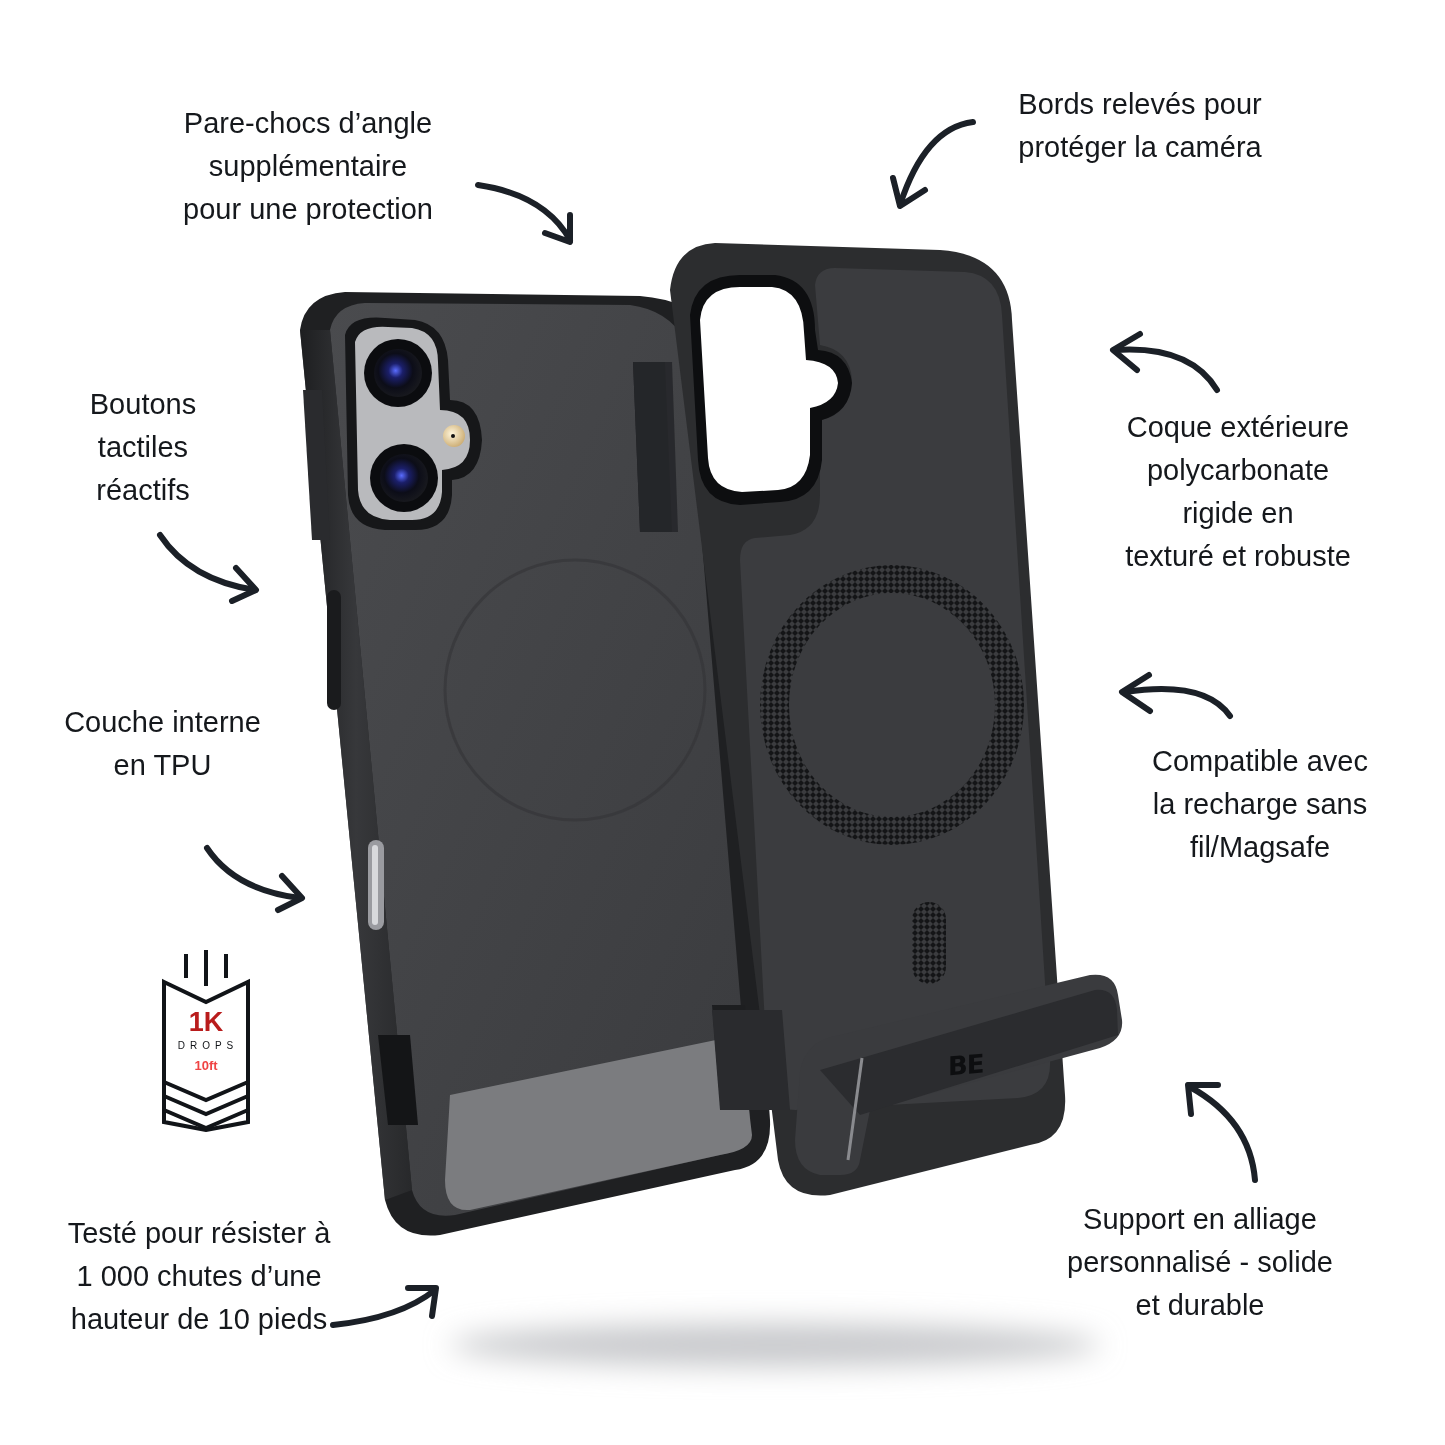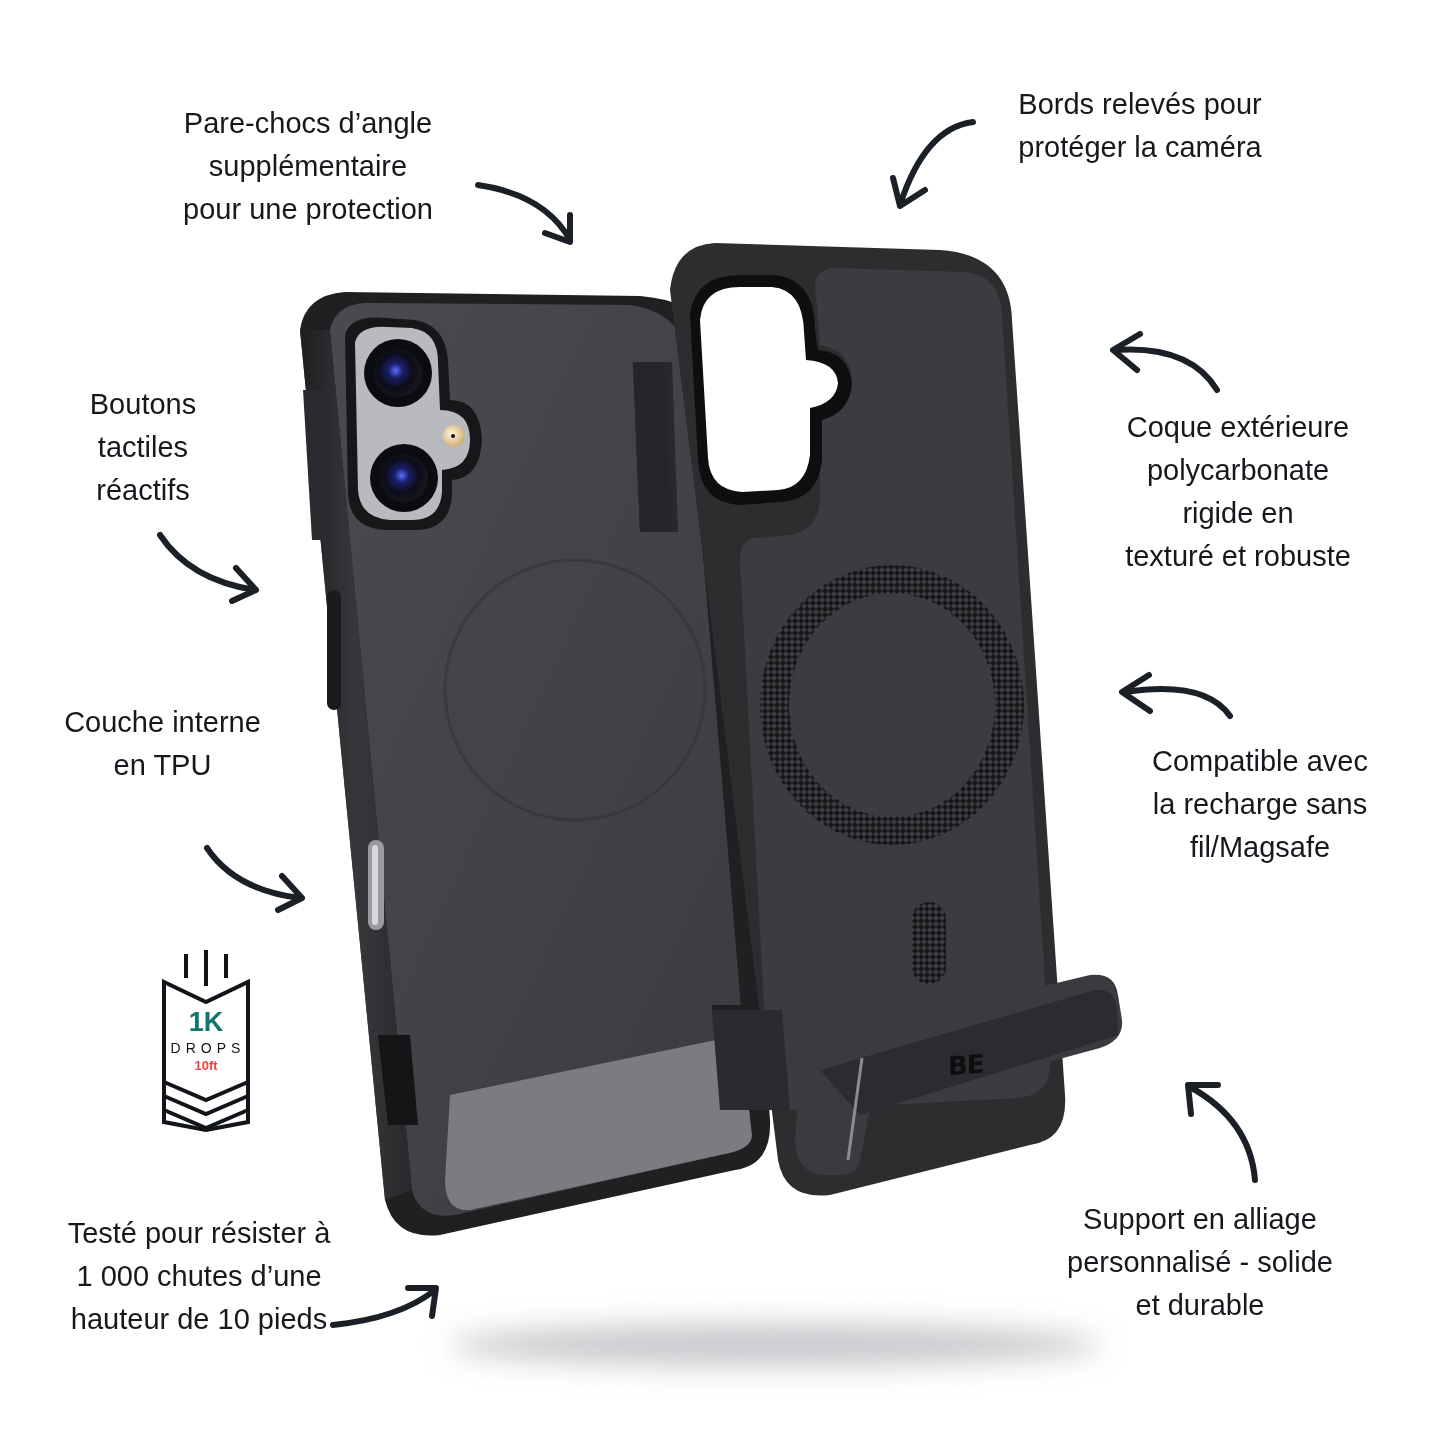--- a/index.html
+++ b/index.html
@@ -198,16 +198,16 @@
     <g fill="none" stroke="#111418" stroke-width="4" stroke-linejoin="miter">
       <line x1="26" y1="4" x2="26" y2="28"></line>
       <line x1="46" y1="0" x2="46" y2="36"></line>
       <line x1="66" y1="4" x2="66" y2="28"></line>
       <path d="M4 32 L46 52 L88 32 L88 172 L46 180 L4 172 Z"></path>
       <path d="M4 132 L46 150 L88 132"></path>
       <path d="M4 146 L46 164 L88 146"></path>
       <path d="M4 160 L46 178 L88 160"></path>
     </g>
   </svg>
-  <div style="position:absolute; left:0; top:58px; width:92px; text-align:center; font-size:27px; font-weight:700; color:#0f766e; line-height:28px;">1K</div>
-  <div style="position:absolute; left:0; top:90px; width:92px; text-align:center; font-size:14px; letter-spacing:5px; color:#111418; padding-left:4px; box-sizing:border-box;">DROPS</div>
+  <div style="position:absolute; left:0; top:58px; width:92px; text-align:center; font-size:27px; font-weight:700; color:#b91c1c; line-height:28px;">1K</div>
+  <div style="position:absolute; left:0; top:90px; width:92px; text-align:center; font-size:10px; letter-spacing:5px; color:#111418; padding-left:4px; box-sizing:border-box;">DROPS</div>
   <div style="position:absolute; left:0; top:108px; width:92px; text-align:center; font-size:13px; font-weight:700; color:#ef4444;">10ft</div>
 </div>
 
 </body></html>

